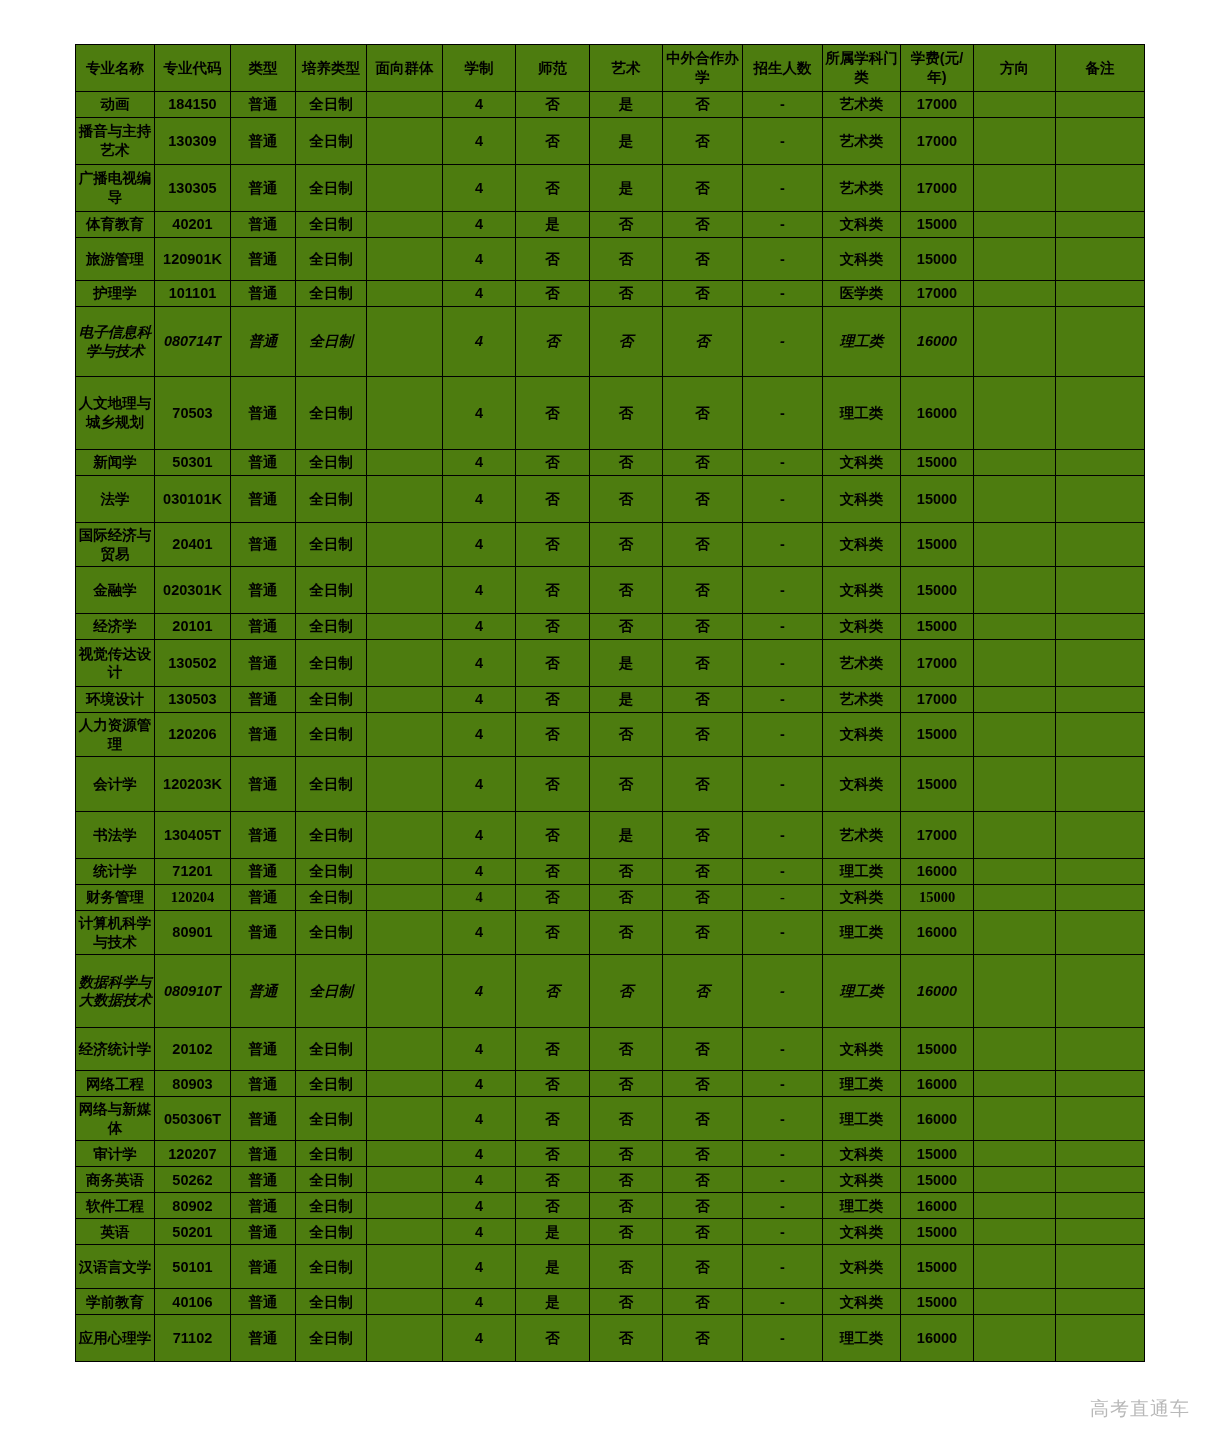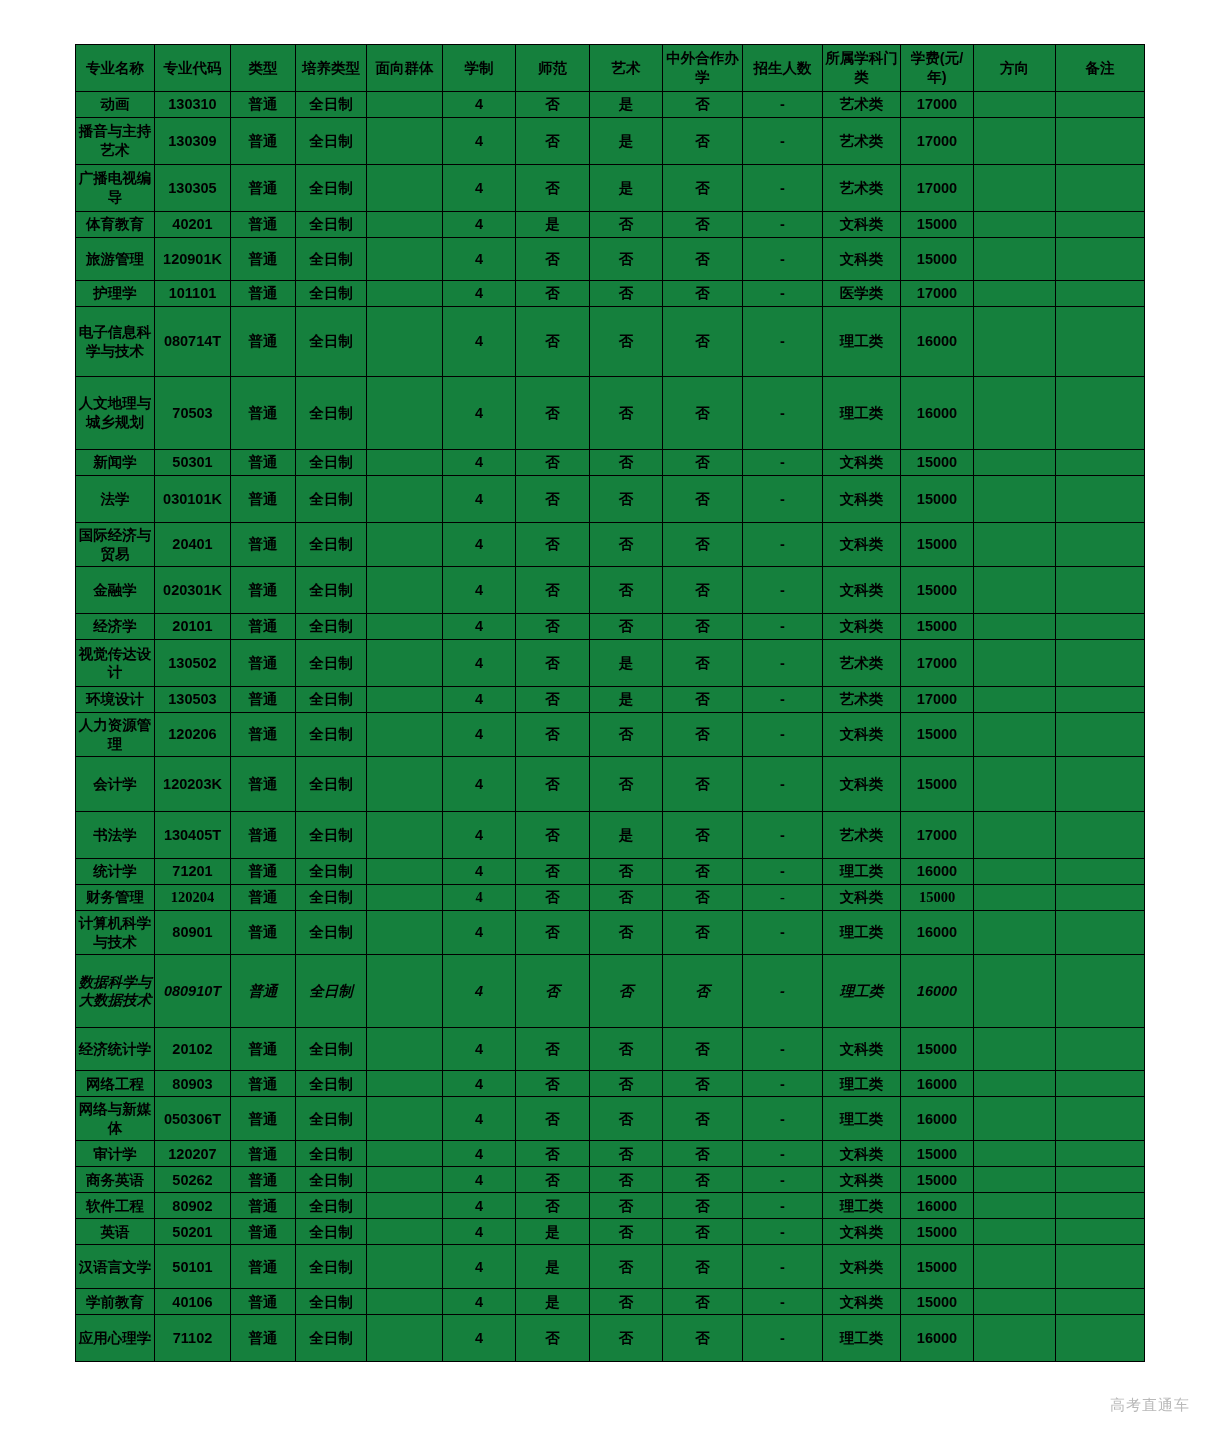--- a/index.html
+++ b/index.html
@@ -28,21 +28,21 @@
     position: absolute;
     left: 75px;
     top: 44px;
     width: 1059px;
   }
 
   table.major-table {
     border-collapse: collapse;
     width: 1059px;
     table-layout: fixed;
-    background: #15803d;
+    background: #4d7c0f;
   }
 
   table.major-table th,
   table.major-table td {
     border: 1.6px solid #000000;
     text-align: center;
     vertical-align: middle;
     font-weight: bold;
     font-size: 14.5px;
     line-height: 1.28;
@@ -76,21 +76,21 @@
   col.c-fee       { width: 73px; }
   col.c-direction { width: 82px; }
   col.c-remark    { width: 89px; }
 
   .cell-empty { }
 
   #watermark {
     position: absolute;
     right: 18px;
     top: 1396px;
-    font-size: 15px;
+    font-size: 19px;
     color: #b9b9b9;
     letter-spacing: 1px;
     font-family: "DejaVu Sans", "Liberation Sans", sans-serif;
     font-weight: normal;
     user-select: none;
   }
 </style>
 </head>
 <body>
 
@@ -128,21 +128,21 @@
             <th>招生人数</th>
             <th>所属学科门类</th>
             <th>学费(元/年)</th>
             <th>方向</th>
             <th>备注</th>
           </tr>
       </thead>
       <tbody>
           <tr style="height: 26px;">
             <td>动画</td>
-            <td>130310</td>
+            <td>184150</td>
             <td>普通</td>
             <td>全日制</td>
             <td class="cell-empty"></td>
             <td>4</td>
             <td>否</td>
             <td>是</td>
             <td>否</td>
             <td>-</td>
             <td>艺术类</td>
             <td>17000</td>
@@ -222,21 +222,21 @@
             <td>4</td>
             <td>否</td>
             <td>否</td>
             <td>否</td>
             <td>-</td>
             <td>医学类</td>
             <td>17000</td>
             <td class="cell-empty"></td>
             <td class="cell-empty"></td>
           </tr>
-          <tr style="height: 70px;">
+          <tr style="height: 70px; font-style: italic;">
             <td>电子信息科学与技术</td>
             <td>080714T</td>
             <td>普通</td>
             <td>全日制</td>
             <td class="cell-empty"></td>
             <td>4</td>
             <td>否</td>
             <td>否</td>
             <td>否</td>
             <td>-</td>

